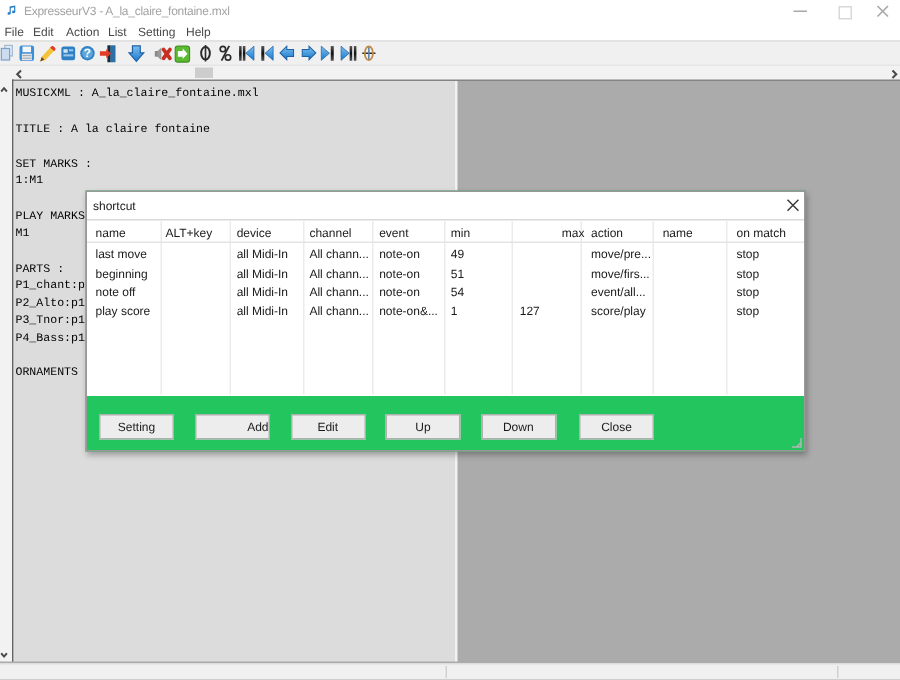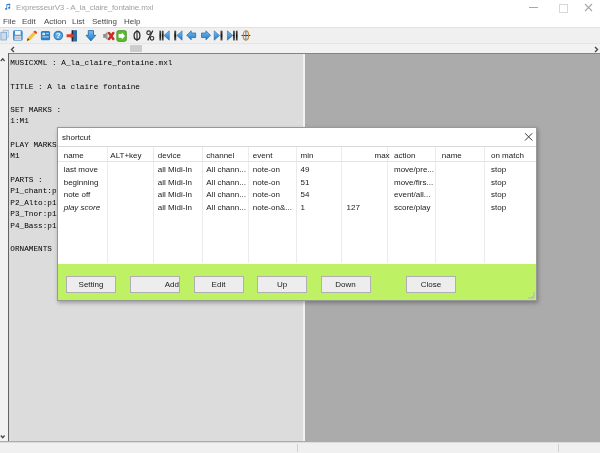--- a/index.html
+++ b/index.html
@@ -197,21 +197,21 @@
 P2_Alto:p1
 P3_Tnor:p1
 P4_Bass:p1
 
 ORNAMENTS</pre>
 
 <div class="abs" style="left:0;top:442px;width:600px;height:11px;background:#f0f0f0;border-top:1px solid #dcdcdc;"></div>
 <div class="abs" style="left:297px;top:444px;width:1px;height:8px;background:#d0d0d0;"></div>
 <div class="abs" style="left:558px;top:444px;width:1px;height:8px;background:#d0d0d0;"></div>
 
-<div class="abs" style="left:57px;top:127px;width:478px;height:172px;background:#bef264;border:1px solid #989898;box-shadow:1px 2px 4px rgba(0,0,0,0.3);">
+<div class="abs" style="left:57px;top:127px;width:478px;height:172px;background:#22c55e;border:1px solid #989898;box-shadow:1px 2px 4px rgba(0,0,0,0.3);">
 
   <div style="position:absolute;left:0;top:0;width:100%;height:19px;background:#ffffff;"></div>
   <div style="position:absolute;left:4px;top:4.8px;font-size:8px;color:#1a1a1a;">shortcut</div>
   <div style="position:absolute;left:466px;top:3.5px;width:10px;height:10px;">
     <svg width="10" height="10">
         <path d="M1 1.2 L8.3 8.5 M8.3 1.2 L1 8.5" stroke="#3a3a3a" stroke-width="1"></path>
       </svg>
   </div>
 
   <div style="position:absolute;left:0px;top:18px;width:478px;height:117px;background:#ffffff;border-top:1px solid #d9d9d9;"></div>
@@ -262,36 +262,36 @@
   <div style="position:absolute;top:62px;left:0;width:100%;font-size:8px;line-height:9px;color:#1a1a1a;">
     <span style="position:absolute;left:5.7px;top:0;">note off</span>
     <span style="position:absolute;left:99.8px;top:0;">all Midi-In</span>
     <span style="position:absolute;left:148.3px;top:0;">All chann...</span>
     <span style="position:absolute;left:194.8px;top:0;">note-on</span>
     <span style="position:absolute;left:242.5px;top:0;">54</span>
     <span style="position:absolute;left:336px;top:0;">event/all...</span>
     <span style="position:absolute;left:433px;top:0;">stop</span>
   </div>
   <div style="position:absolute;top:74.5px;left:0;width:100%;font-size:8px;line-height:9px;color:#1a1a1a;">
-    <span style="position:absolute;left:5.7px;top:0;font-style:italic;">play score</span>
+    <span style="position:absolute;left:5.7px;top:0;">play score</span>
     <span style="position:absolute;left:99.8px;top:0;">all Midi-In</span>
     <span style="position:absolute;left:148.3px;top:0;">All chann...</span>
     <span style="position:absolute;left:194.8px;top:0;">note-on&amp;...</span>
     <span style="position:absolute;left:242.5px;top:0;">1</span>
     <span style="position:absolute;left:288.5px;top:0;">127</span>
     <span style="position:absolute;left:336px;top:0;">score/play</span>
     <span style="position:absolute;left:433px;top:0;">stop</span>
   </div>
 
   <div class="btn" style="position:absolute;left:8px;top:148px;">Setting</div>
   <div class="btn" style="position:absolute;left:72px;top:148px;text-align:right;">Add</div>
   <div class="btn" style="position:absolute;left:135.5px;top:148px;">Edit</div>
   <div class="btn" style="position:absolute;left:199px;top:148px;">Up</div>
   <div class="btn" style="position:absolute;left:262.5px;top:148px;">Down</div>
-  <div class="btn" style="position:absolute;left:328px;top:148px;margin-left:20px;">Close</div>
+  <div class="btn" style="position:absolute;left:328px;top:148px;">Close</div>
 
   <svg style="position:absolute;right:1px;bottom:1px;" width="8" height="8">
     <path d="M7 1 L7 7 L1 7 M7 4 L4 7" stroke="#b5b5b5" stroke-width="1" fill="none"></path>
   </svg>
 </div>
 <style>
   .btn{width:48px;height:15px;background:#ededed;border:1px solid #b0b0b0;
        font-size:8px;color:#1a1a1a;text-align:center;line-height:15px;}
 </style>
 

